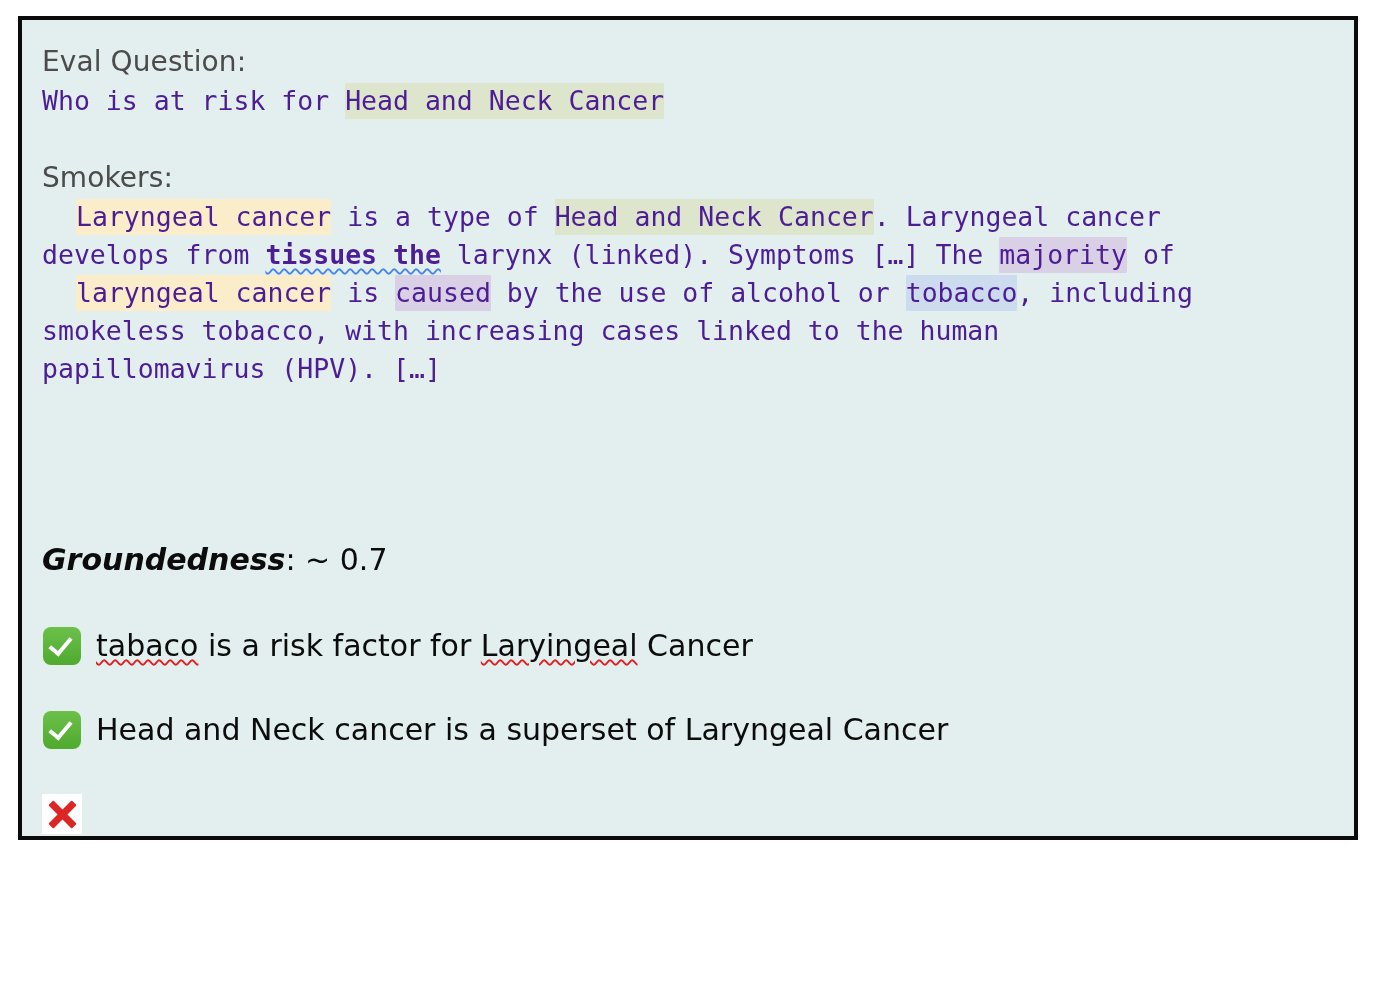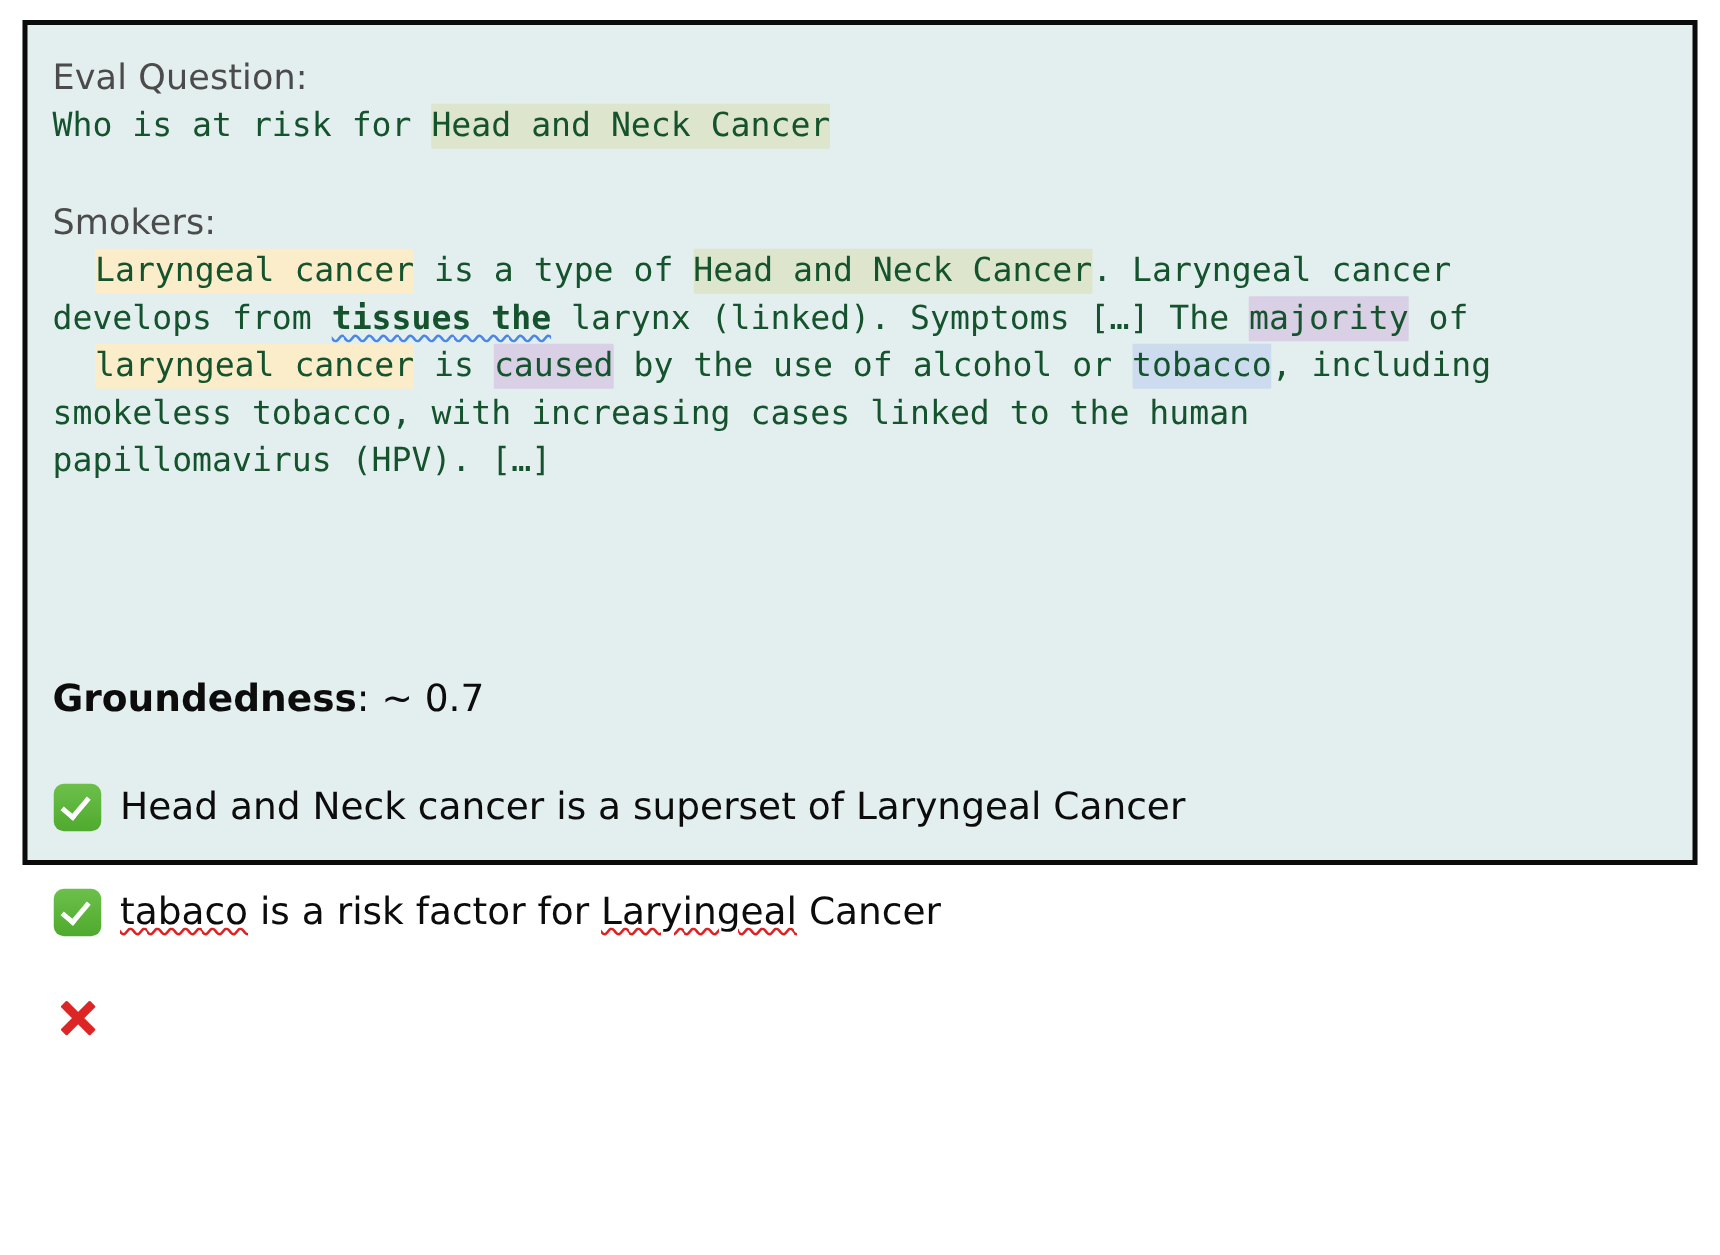--- a/index.html
+++ b/index.html
@@ -12,21 +12,21 @@
   }
   body {
     font-family: "DejaVu Sans", sans-serif;
   }
 
   #panel {
     position: absolute;
     left: 18px;
     top: 16px;
     width: 1340px;
-    height: 676px;
+    height: 824px;
     box-sizing: border-box;
     background: #e3eeee;
     border: 4px solid #0b0b0b;
   }
 
   .inner {
     padding: 22px 0 0 20px;
   }
 
   
@@ -36,21 +36,21 @@
     color: #4b4b4b;
     line-height: 40px;
     letter-spacing: 0.1px;
   }
 
   
   .mono {
     font-family: "DejaVu Sans Mono", monospace;
     font-size: 26.5px;
     line-height: 38px;
-    color: #14532d;
+    color: #4c1d95;
     white-space: pre-wrap;
     letter-spacing: 0px;
   }
 
   .block { margin-bottom: 0; }
 
   .gap-question { height: 38px; }
   .gap-context  { height: 34px; }
   .gap-answer   { height: 118px; }
 
@@ -78,21 +78,21 @@
   }
 
   
   .ground {
     margin-top: 0;
     font-family: "DejaVu Sans", sans-serif;
     font-size: 30px;
     color: #0c0c0c;
     line-height: 40px;
   }
-  .ground b { font-weight: bold; }
+  .ground b { font-weight: bold; font-style: italic; }
   .ground .val { font-weight: normal; }
 
   
   .checklist { margin-top: 38px; }
   .check-row {
     display: flex;
     align-items: center;
     height: 56px;
     margin-bottom: 28px;
   }
@@ -174,29 +174,29 @@
 
     <div class="ground"><b>Groundedness</b><span class="val">: ~ 0.7</span></div>
 
     <div class="checklist">
 
       <div class="check-row">
         <span class="emoji">
           <span class="chk-box"></span>
             <span class="chk-mark"></span>
         </span>
-        <span class="ctext">Head and Neck cancer is a superset of Laryngeal Cancer</span>
+        <span class="ctext"><span class="squiggle-red">tabaco</span><span> is a risk factor for </span><span class="squiggle-red">Laryingeal</span><span> Cancer</span></span>
       </div>
 
       <div class="check-row">
         <span class="emoji">
           <span class="chk-box"></span>
             <span class="chk-mark"></span>
         </span>
-        <span class="ctext"><span class="squiggle-red">tabaco</span><span> is a risk factor for </span><span class="squiggle-red">Laryingeal</span><span> Cancer</span></span>
+        <span class="ctext">Head and Neck cancer is a superset of Laryngeal Cancer</span>
       </div>
 
       <div class="check-row">
         <span class="emoji white-bg">
           <span class="x-mark">
               <span class="a"></span>
               <span class="b"></span>
             </span>
         </span>
       </div>

